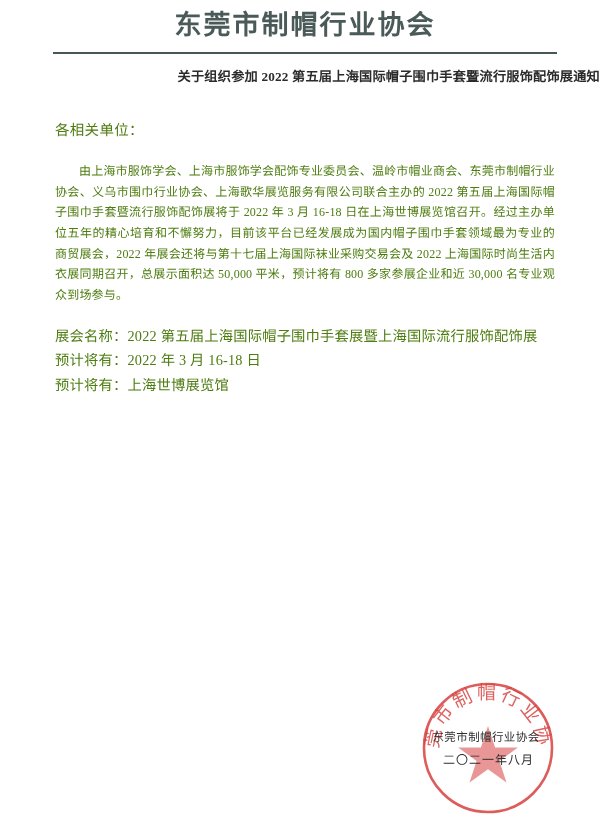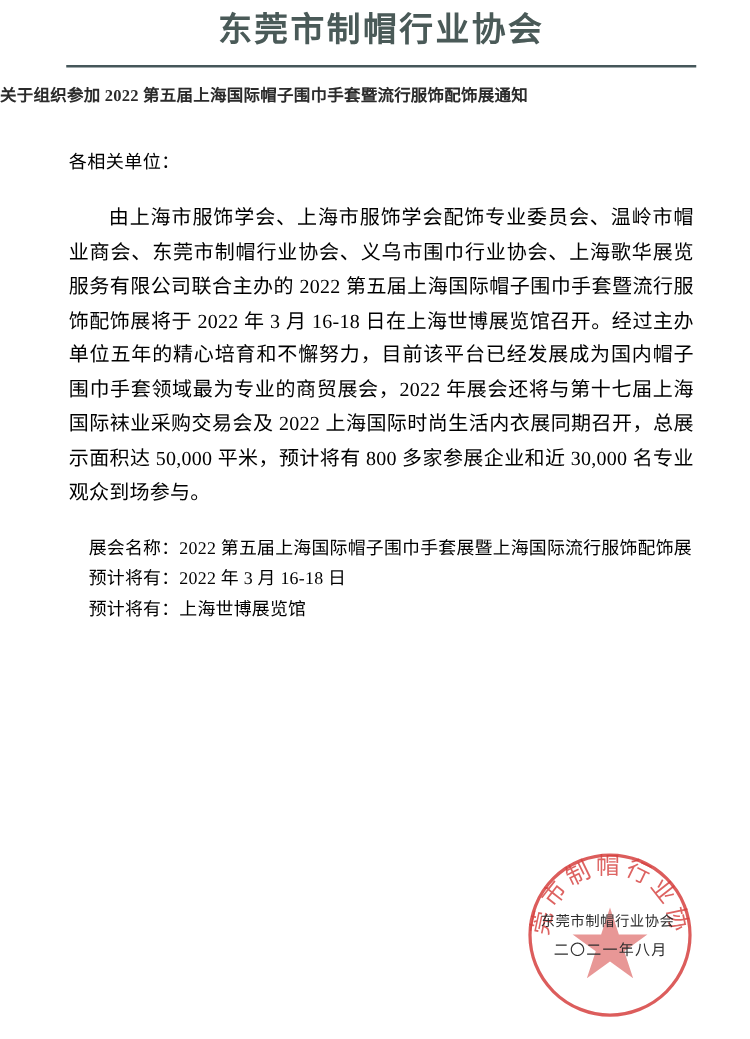--- a/index.html
+++ b/index.html
@@ -43,52 +43,51 @@
     height: 2px;
     background: #45575a;
     margin: 0 auto;
     width: 504px;
     margin-left: 53px;
   }
 
   
   .subtitle {
     margin: 12px 0 0 0;
-    text-align: left;
+    text-align: right;
     font-size: 13.2px;
     font-weight: bold;
     color: #2b2b2b;
     letter-spacing: 0.2px;
     font-family: "Liberation Serif", "DejaVu Serif", serif;
   }
 
   
   .body-area {
     margin-top: 34px;
     padding: 0 45px 0 55px;
-    color: #000000;
+    color: #4d7c0f;
   }
   .salutation {
     font-size: 14.5px;
     line-height: 1.55;
     margin: 0 0 20px 0;
     letter-spacing: 0.3px;
   }
   .para {
-    font-size: 16px;
+    font-size: 12px;
     line-height: 1.72;
     text-align: justify;
     text-justify: inter-ideograph;
     text-indent: 2em;
     margin: 0 0 18px 0;
     letter-spacing: 0.2px;
   }
   .details {
     margin-top: 4px;
-    margin-left: 16px;
   }
   .detail-line {
     font-size: 14.3px;
     line-height: 1.72;
     letter-spacing: 0.2px;
     text-align: justify;
     text-justify: inter-ideograph;
     margin: 0;
   }
   .detail-label {

